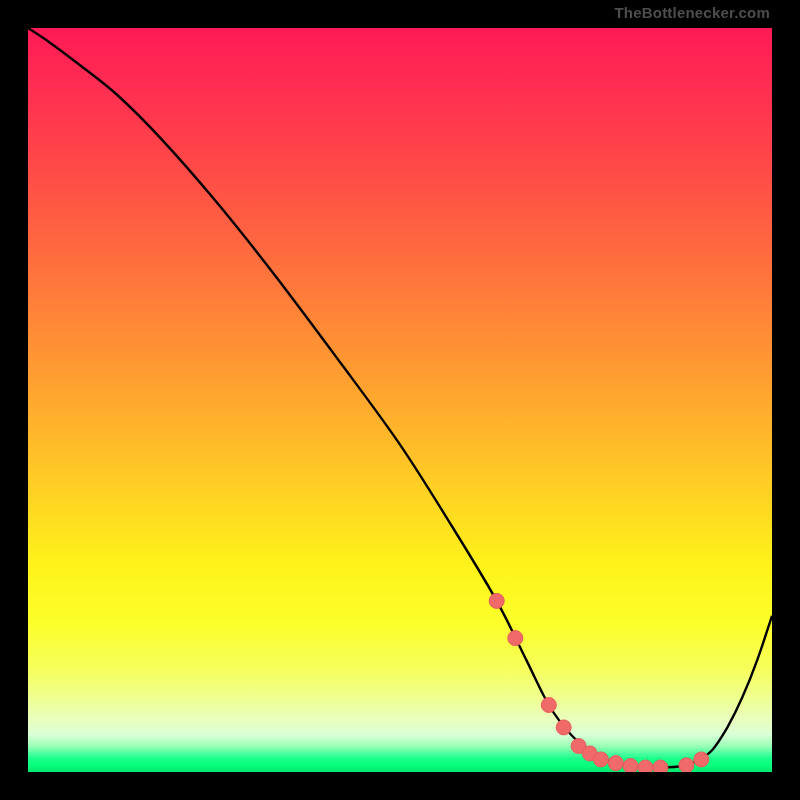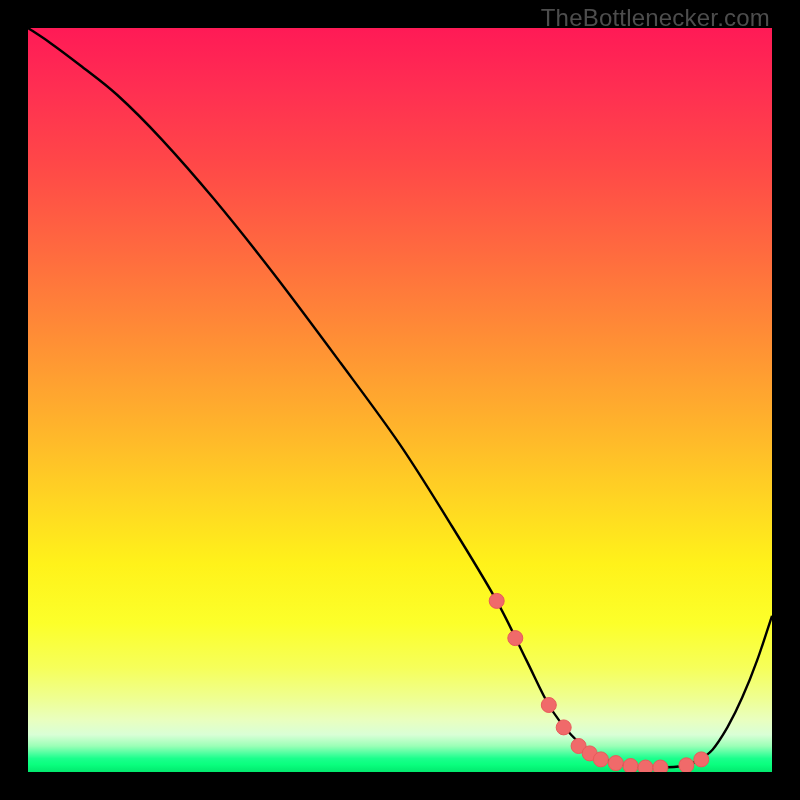--- a/index.html
+++ b/index.html
@@ -59,22 +59,22 @@
     left: 0;
     top: 0;
     width: 744px;
     height: 744px;
   }
   .attr {
     position: absolute;
     right: 30px;
     top: 4px;
     color: #4d4d4d;
-    font-size: 24px;
-    font-weight: 400;
+    font-size: 15px;
+    font-weight: 700;
     letter-spacing: 0.2px;
   }
 </style>
 </head>
 <body>
 
 <div class="stage">
   <div class="attr">TheBottlenecker.com</div>
 
   <div class="plot">

